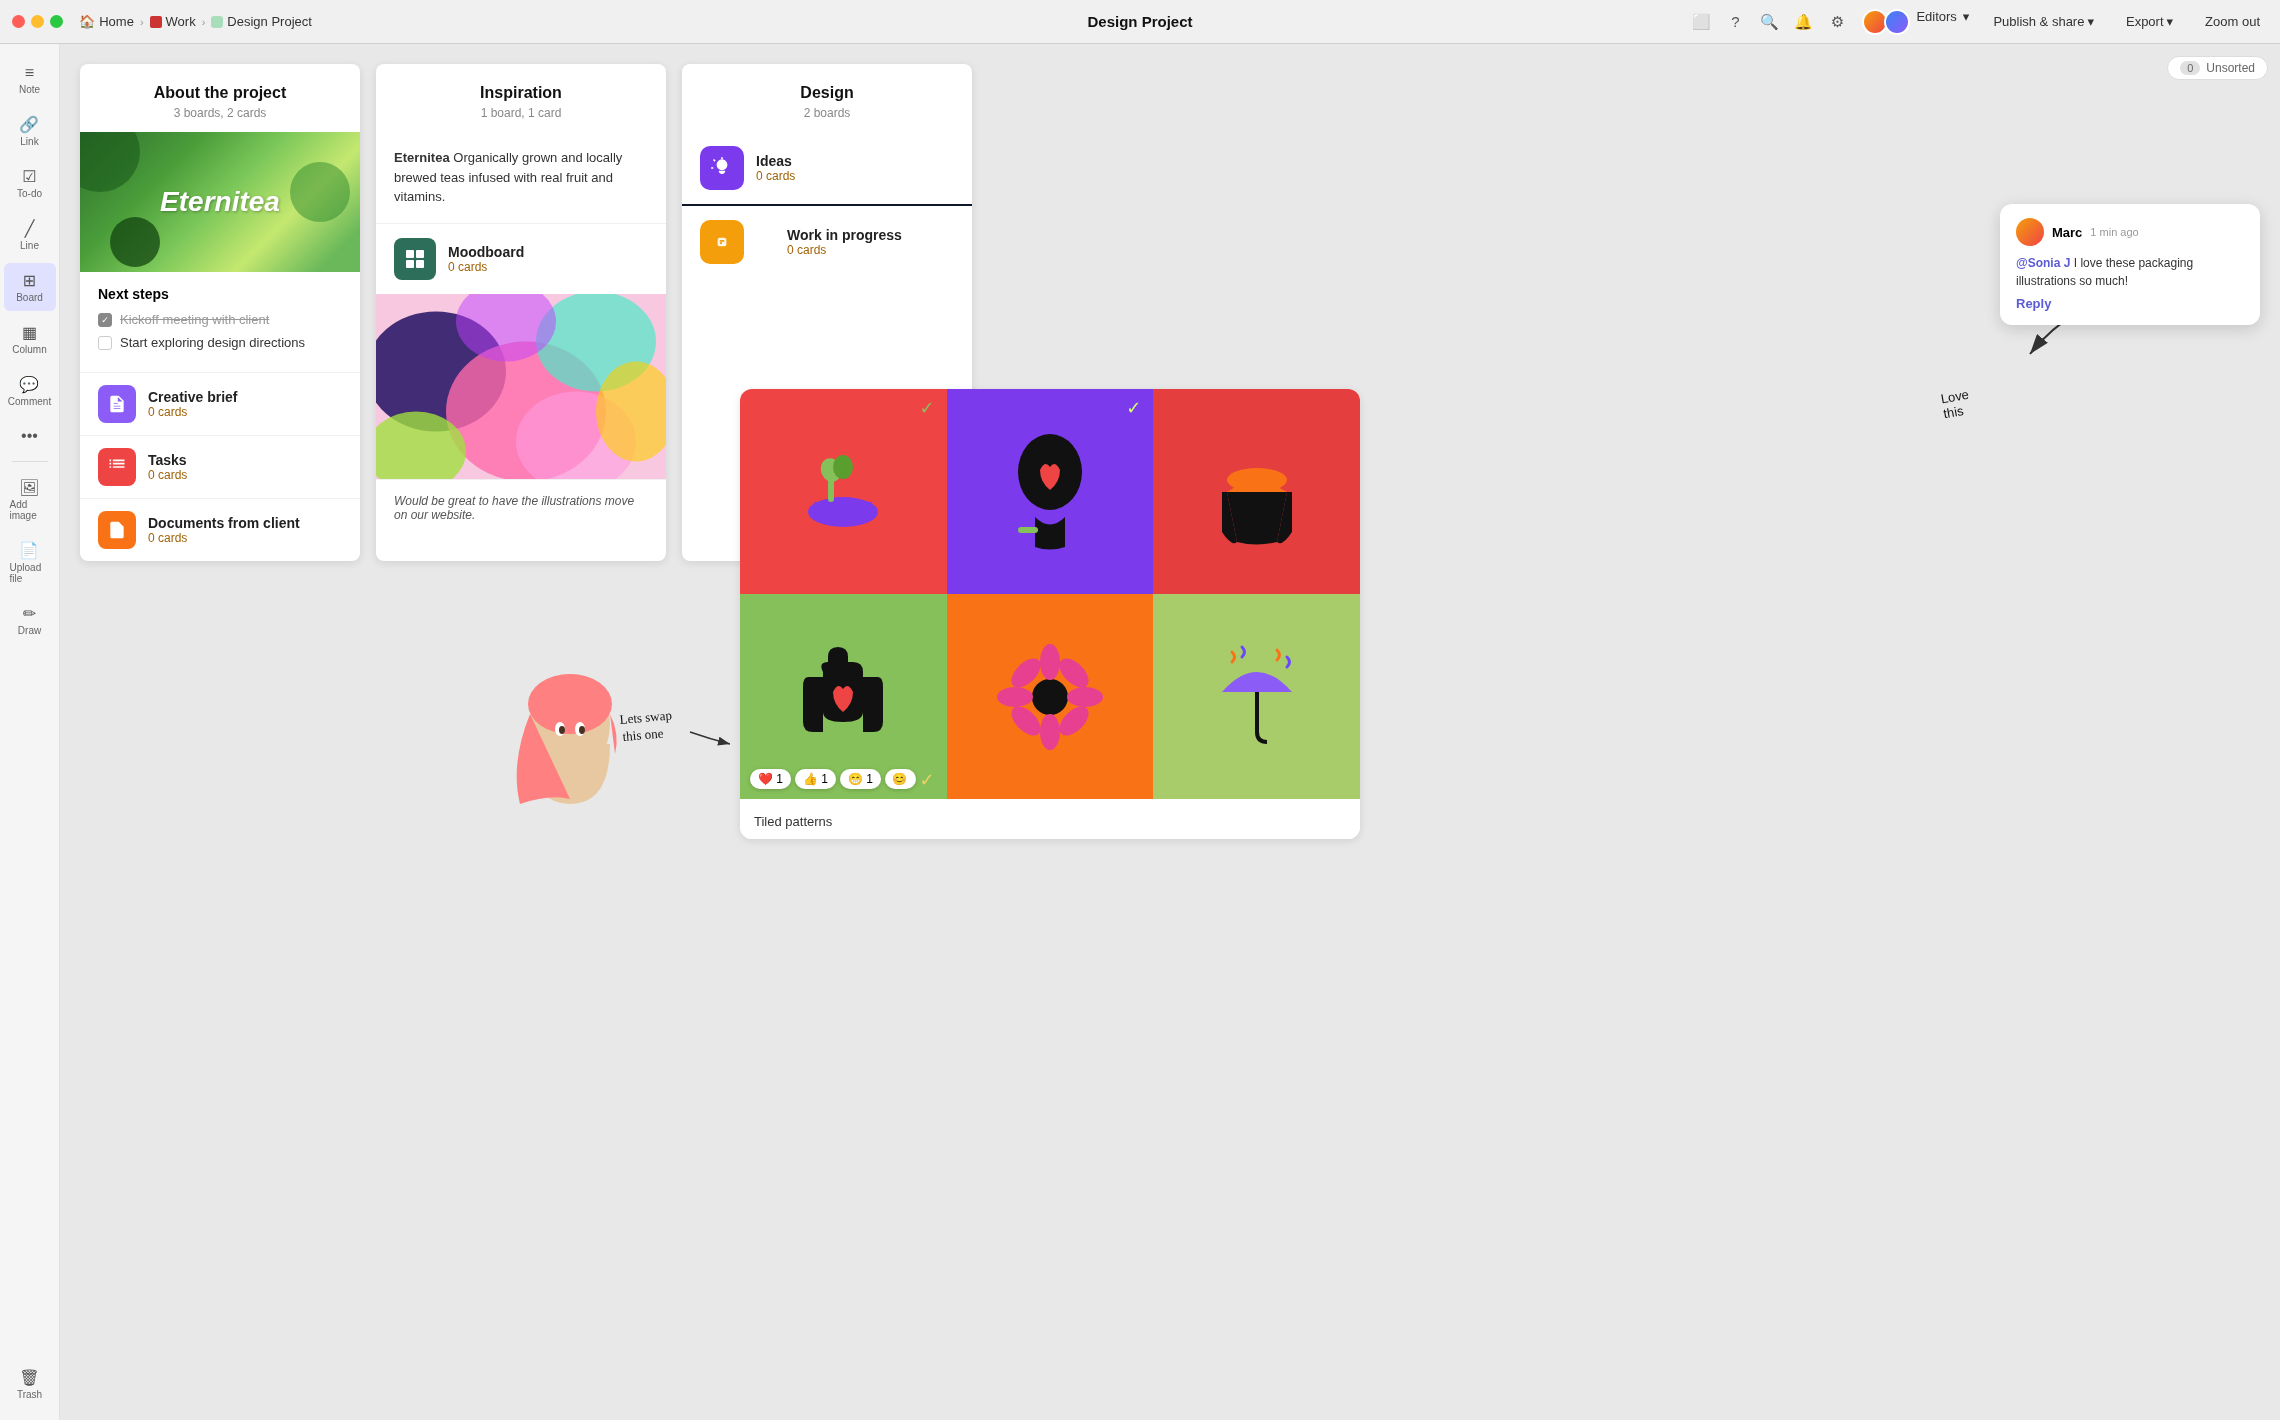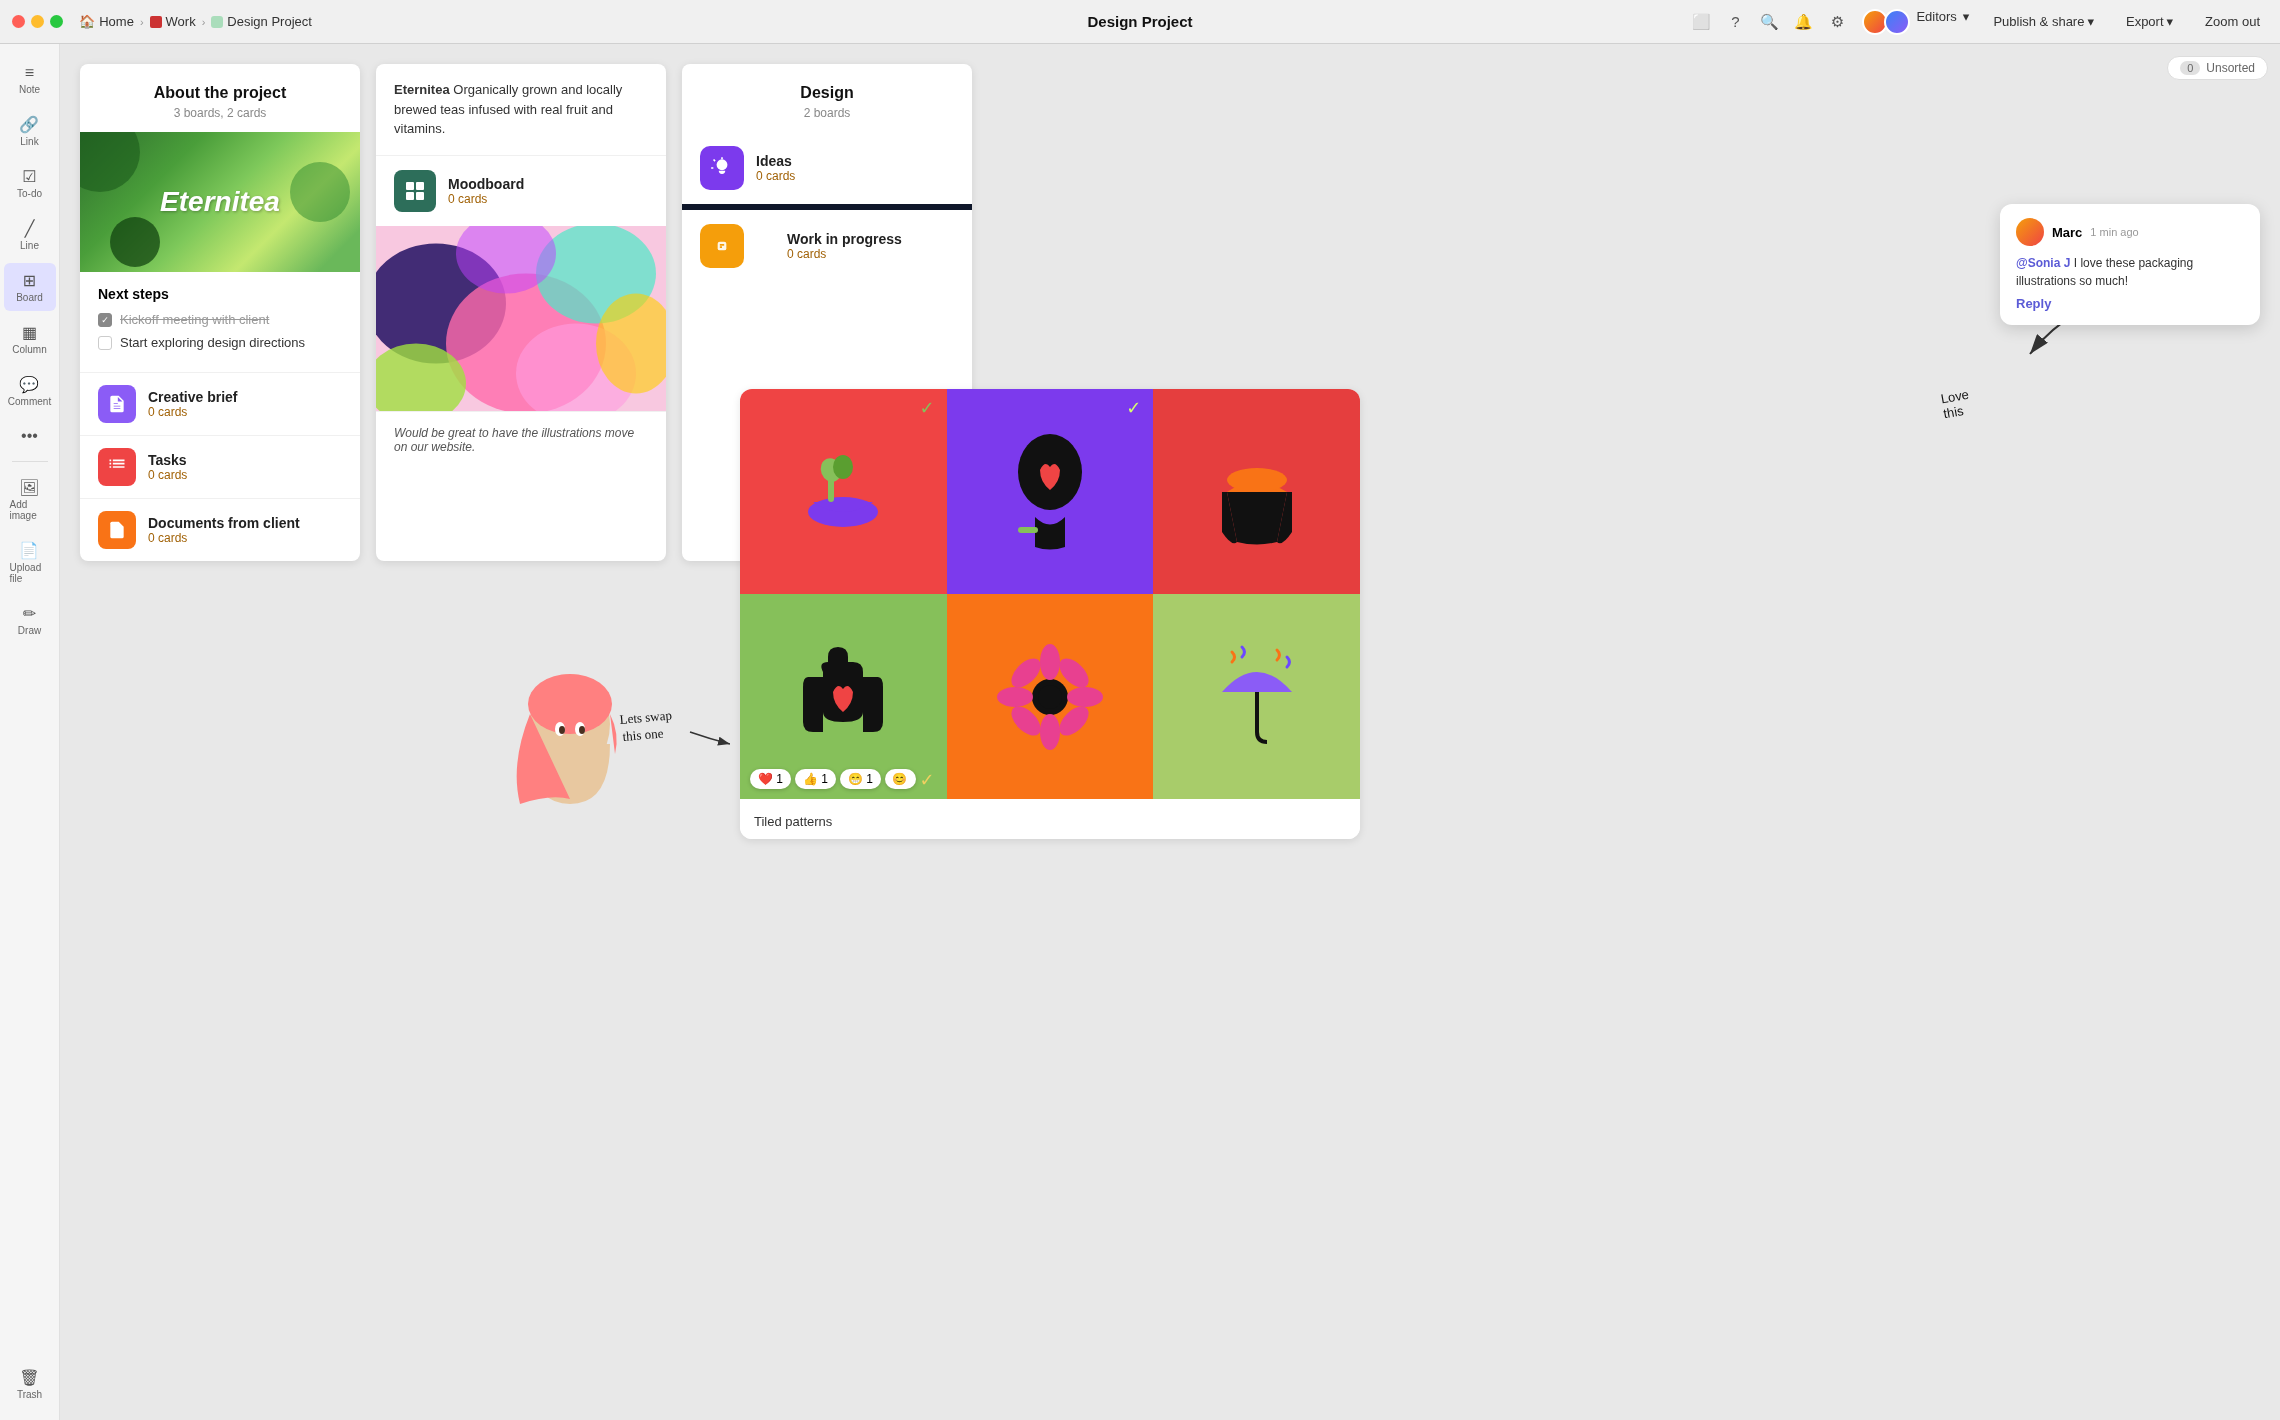--- a/index.html
+++ b/index.html
@@ -97,21 +97,21 @@
     .moodboard-icon { width: 42px; height: 42px; border-radius: 8px; background: #2d6e5a; display: flex; align-items: center; justify-content: center; font-size: 20px; }
 
     
     .abstract-img { width: 100%; height: 185px; background: linear-gradient(135deg, #ff6b9d 0%, #c44bff 20%, #ff9de2 40%, #4affdb 60%, #ffce00 80%); position: relative; overflow: hidden; }
 
     .comment-card { padding: 14px 18px; font-size: 12px; color: #555; font-style: italic; border-top: 1px solid #f0f0f0; }
 
     
     .design-card { grid-column: 3; grid-row: 1; }
     .design-item { display: flex; align-items: center; gap: 12px; padding: 14px 18px; }
-    .design-item + .design-item { border-top: 6px solid #0f172a; gap: 43px; }
+    .design-item + .design-item { border-top: 2px solid #0f172a; gap: 43px; }
     .design-icon { width: 44px; height: 44px; border-radius: 10px; display: flex; align-items: center; justify-content: center; font-size: 22px; }
     .icon-violet { background: #7c3aed; }
     .icon-amber { background: #f59e0b; }
 
     
     .comment-bubble { position: absolute; top: 155px; right: 20px; background: white; border-radius: 12px; box-shadow: 0 4px 16px rgba(0,0,0,0.15); padding: 14px 16px; width: 260px; z-index: 10; }
     .comment-author-row { display: flex; align-items: center; gap: 8px; margin-bottom: 8px; }
     .comment-avatar { width: 28px; height: 28px; border-radius: 50%; background: #ddd; overflow: hidden; }
     .comment-author { font-size: 13px; font-weight: 600; }
     .comment-time { font-size: 11px; color: #999; }
@@ -296,20 +296,24 @@
               </svg>
           </div>
           <div class="sub-board-info">
             <div class="sub-board-name">Documents from client</div>
             <div class="sub-board-cards">0 cards</div>
           </div>
         </div>
       </div>
 
       <div class="board-card inspiration-card">
+        <div class="card-header">
+          <div class="card-title">Inspiration</div>
+          <div class="card-subtitle">1 board, 1 card</div>
+        </div>
         <div class="inspiration-text-block">
           <p class="inspiration-text">
             <span class="brand-name">Eternitea</span>
             <span> Organically grown and locally brewed teas infused with real fruit and vitamins.</span>
           </p>
         </div>
         <div class="moodboard-item">
           <div class="moodboard-icon">
             <svg width="24" height="24" viewBox="0 0 24 24" fill="white">
                 <rect x="3" y="3" width="8" height="8" rx="1"></rect>

